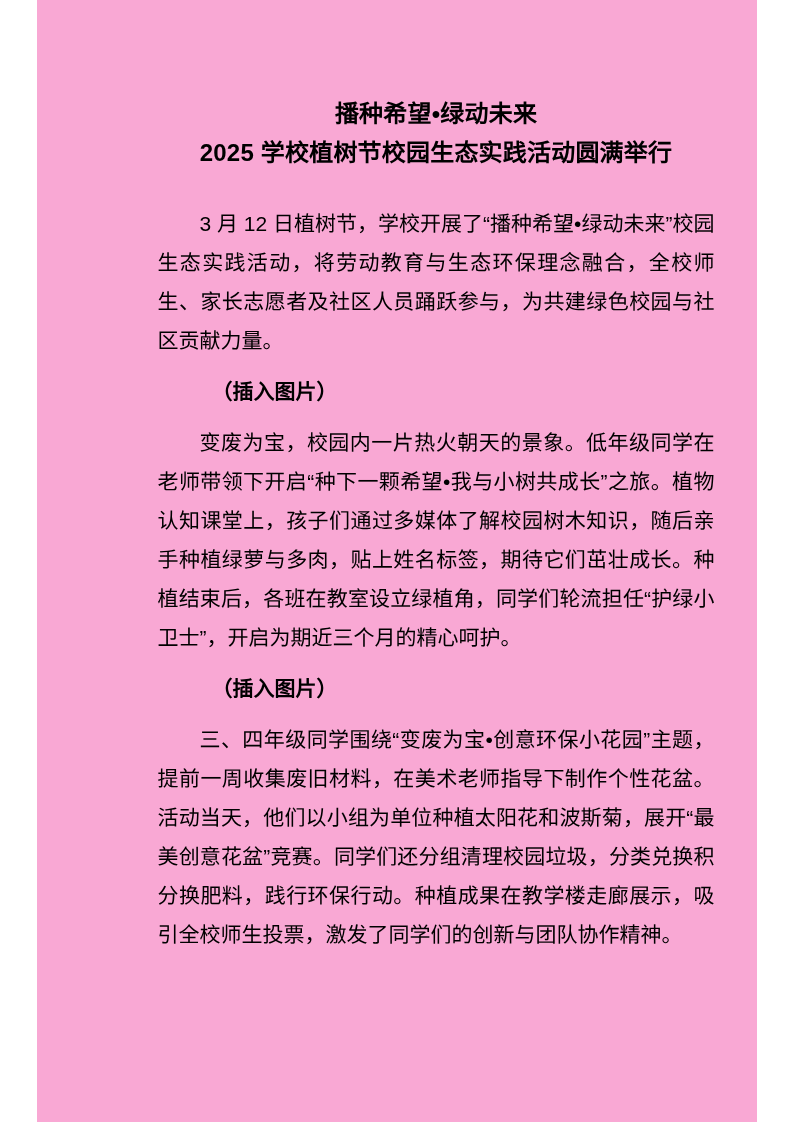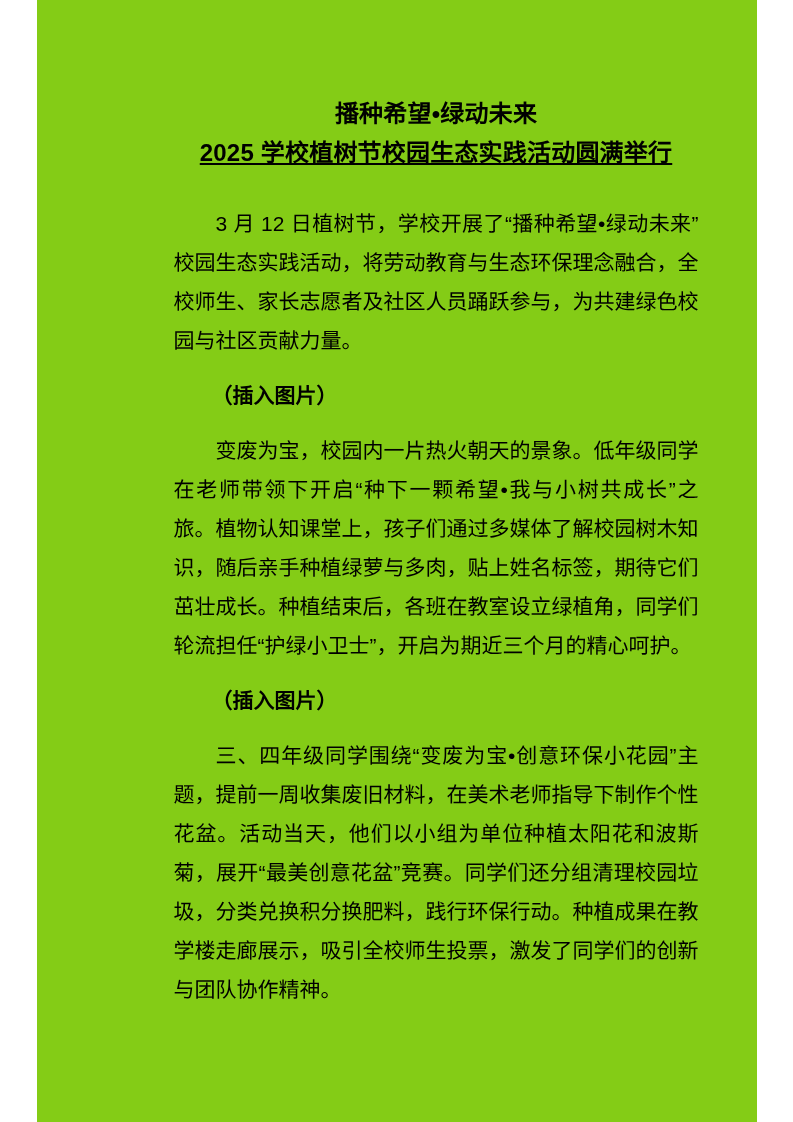--- a/index.html
+++ b/index.html
@@ -13,21 +13,21 @@
     font-family: "Liberation Sans", "DejaVu Sans", sans-serif;
     color: #000000;
     -webkit-font-smoothing: antialiased;
   }
 
   .page {
     position: relative;
     width: 720px;
     height: 1122px;
     margin: 0 auto;
-    background: #84cc16;
+    background: #f9a8d4;
     box-sizing: border-box;
     overflow: hidden;
   }
 
   .doc-body {
     position: absolute;
     left: 121px;
     top: 0;
     width: 557px;
   }
@@ -43,26 +43,25 @@
     letter-spacing: 0.2px;
     color: #000000;
   }
 
   .title-line-1 {
     margin-top: 94px;
   }
 
   .title-line-2 {
     white-space: nowrap;
-    text-decoration: underline;
   }
 
   
   .para {
-    margin: 16px;
+    margin: 0;
     padding: 0;
     font-size: 21px;
     line-height: 39px;
     text-align: justify;
     text-justify: inter-ideograph;
     text-indent: 2em;
     color: #000000;
     word-break: break-all;
   }
 

